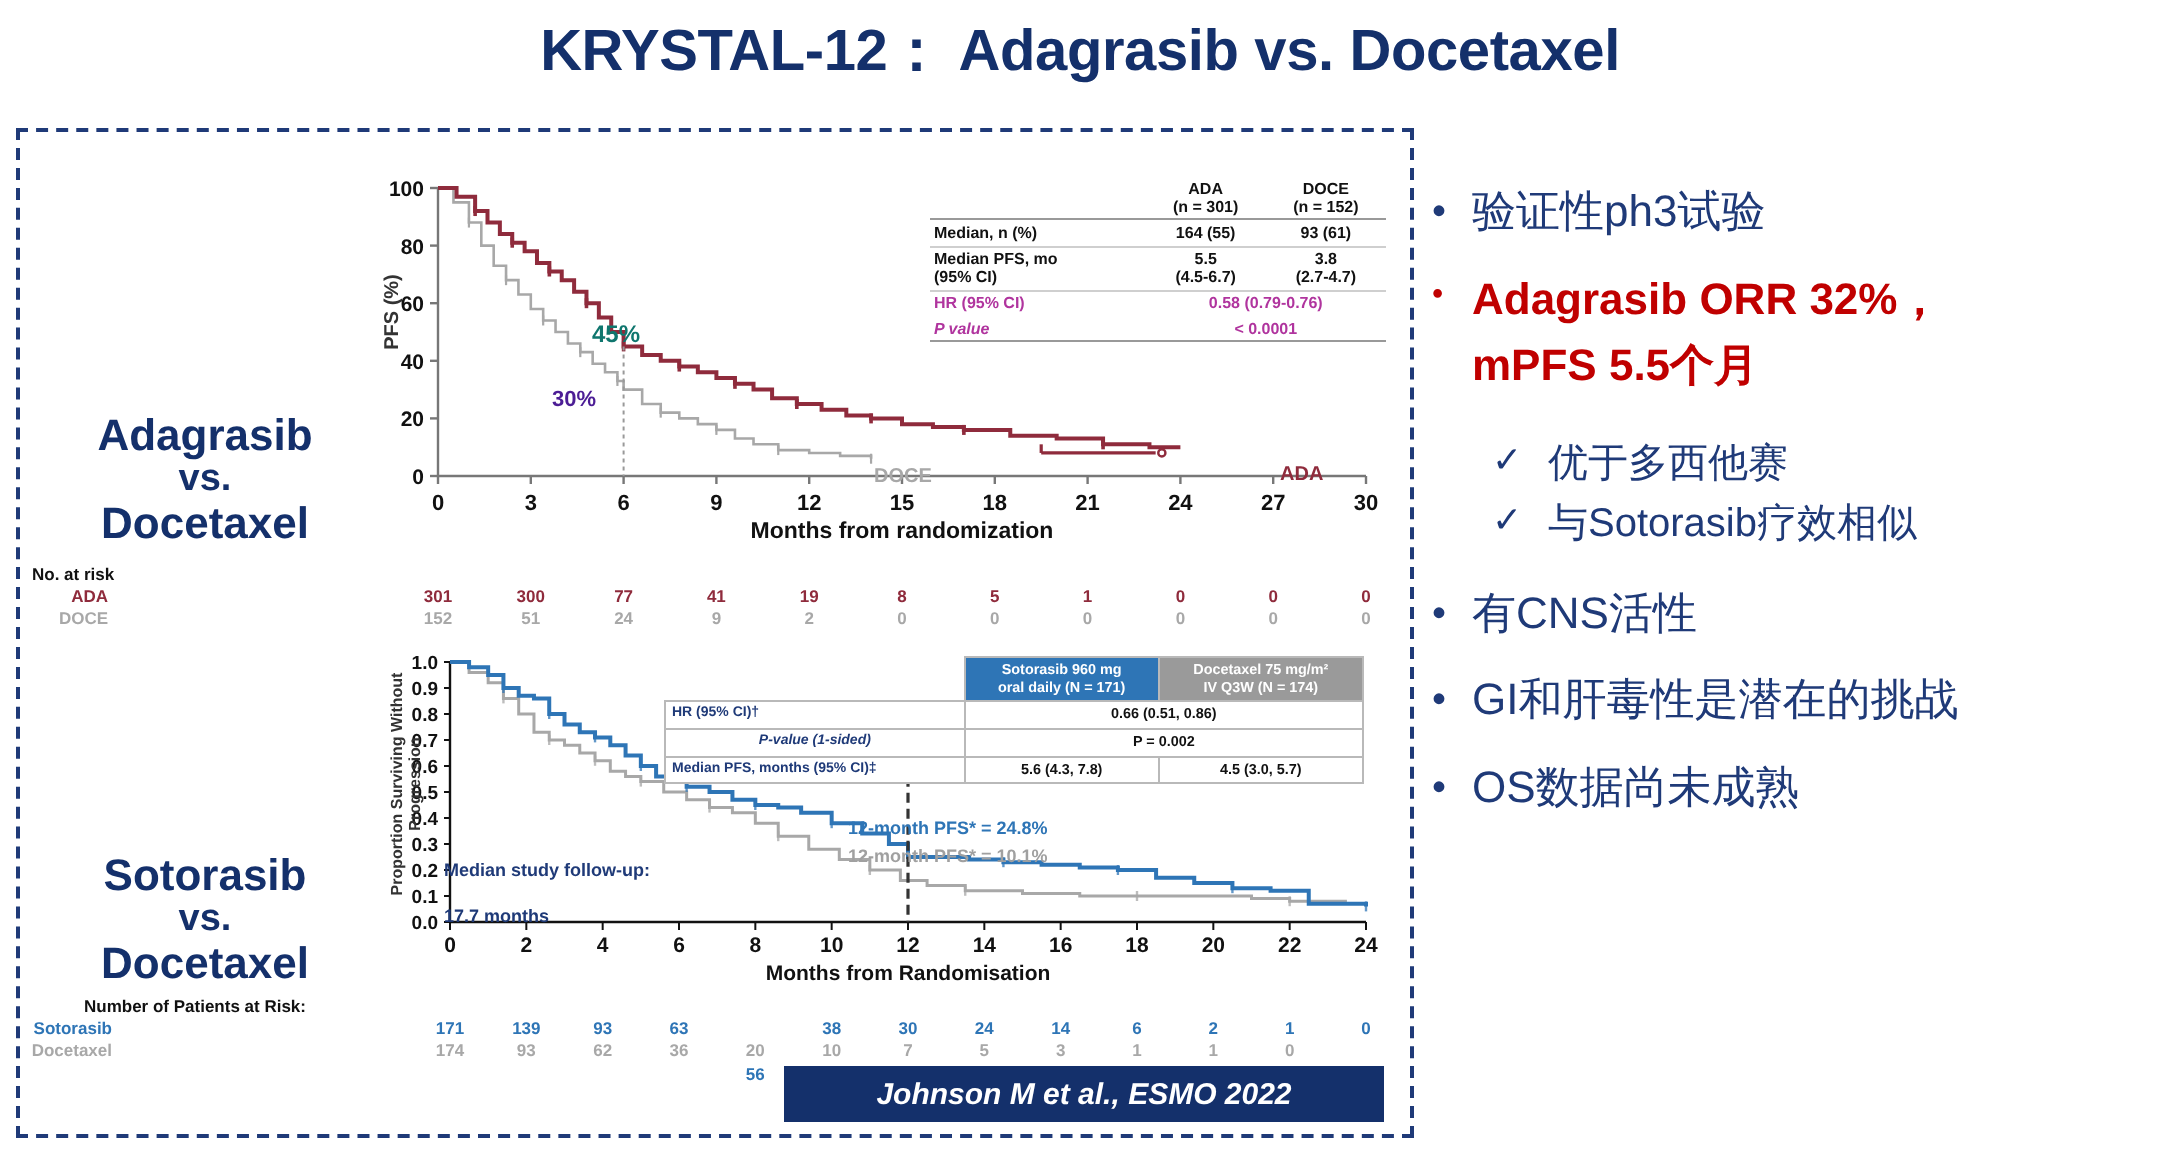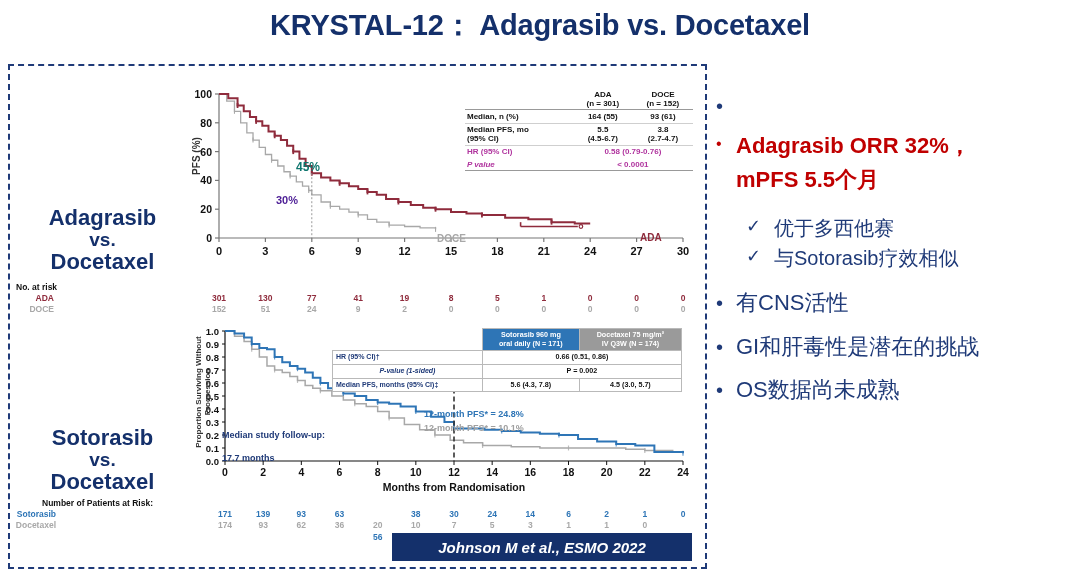--- a/index.html
+++ b/index.html
@@ -233,20 +233,21 @@
         <line x1="206.13333333333333" y1="136.54" x2="206.13333333333333" y2="141.54" stroke="#a8a8a8" stroke-width="1.1"></line>
         <line x1="252.53333333333333" y1="140.86" x2="252.53333333333333" y2="145.86" stroke="#a8a8a8" stroke-width="1.1"></line>
         <line x1="128.8" y1="87.2" x2="128.8" y2="152" stroke="#999" stroke-width="1" stroke-dasharray="2,2"></line>
         <line x1="337.6" y1="140.48" x2="394.82666666666665" y2="140.48" stroke="#8f2b3c" stroke-width="1.6"></line>
         <line x1="337.6" y1="140.48" x2="337.6" y2="136.16" stroke="#8f2b3c" stroke-width="1.6"></line>
         <circle cx="397.91999999999996" cy="140.48" r="1.8" fill="none" stroke="#8f2b3c" stroke-width="1.2"></circle>
       </svg>
 
     <div class="ylab-rot" id="ytitle-top" style="left: 8px; top: 115px; width: 90px; font-size: 10px;">PFS (%)</div>
 
+    <div class="axis-title" id="xtitle-top" style="position: absolute; left: 36px; top: 174px; width: 464px; font-size: 11.5px;">Months from randomization</div>
   </div>
 
   <div class="stat-table">
     <table>
       <tbody>
           <tr class="hdr">
         <td></td>
         <td>
           <span>ADA</span><br>
           <span>(n = 301)</span>
@@ -289,21 +290,21 @@
 
   <div class="anno anno-red" style="left:296px;top:160px;">45%</div>
   <div class="anno anno-gray-big" style="left:276px;top:194px;">30%</div>
   <div class="curve-tag doce-c" style="left:437px;top:233px;">DOCE</div>
   <div class="curve-tag ada-c" style="left:640px;top:232px;">ADA</div>
 
   <div id="risk-top">
       <div class="risk-head" style="left: 16px; top: 282px;">No. at risk</div>
       <div class="risk-row-label ada-c" style="left: 14px; top: 293px;">ADA</div>
       <div class="risk-val ada-c" style="left: 206px; top: 293px;">301</div>
-      <div class="risk-val ada-c" style="left: 252.4px; top: 293px;">130</div>
+      <div class="risk-val ada-c" style="left: 252.4px; top: 293px;">300</div>
       <div class="risk-val ada-c" style="left: 298.8px; top: 293px;">77</div>
       <div class="risk-val ada-c" style="left: 345.2px; top: 293px;">41</div>
       <div class="risk-val ada-c" style="left: 391.6px; top: 293px;">19</div>
       <div class="risk-val ada-c" style="left: 438px; top: 293px;">8</div>
       <div class="risk-val ada-c" style="left: 484.4px; top: 293px;">5</div>
       <div class="risk-val ada-c" style="left: 530.8px; top: 293px;">1</div>
       <div class="risk-val ada-c" style="left: 577.2px; top: 293px;">0</div>
       <div class="risk-val ada-c" style="left: 623.6px; top: 293px;">0</div>
       <div class="risk-val ada-c" style="left: 670px; top: 293px;">0</div>
       <div class="risk-row-label doce-c" style="left: 14px; top: 304px;">DOCE</div>
@@ -467,20 +468,21 @@
       <div class="risk-val docb-c" style="left: 555.5px; top: 520px;">1</div>
       <div class="risk-val docb-c" style="left: 593.667px; top: 520px;">1</div>
       <div class="risk-val docb-c" style="left: 631.833px; top: 520px;">0</div>
     </div>
 
   <div class="citation">Johnson M et al., ESMO 2022</div>
 
   <div class="bullets" id="bullets">
       <div class="b-row">
         <span class="b-dot">•</span>
+        <span class="b-text">验证性ph3试验</span>
       </div>
       <div class="b-row b-red">
         <span class="b-dot">•</span>
         <span class="b-text">Adagrasib ORR 32%，</span>
       </div>
       <div class="b-row b-red2">
         <span class="b-text">mPFS 5.5个月</span>
       </div>
       <div class="check-row">
         <span class="check-mark">✓</span>

